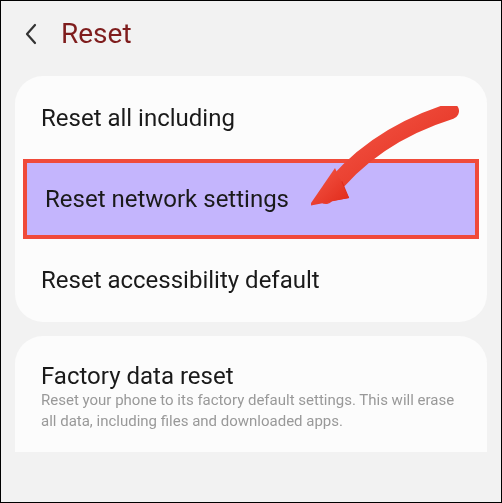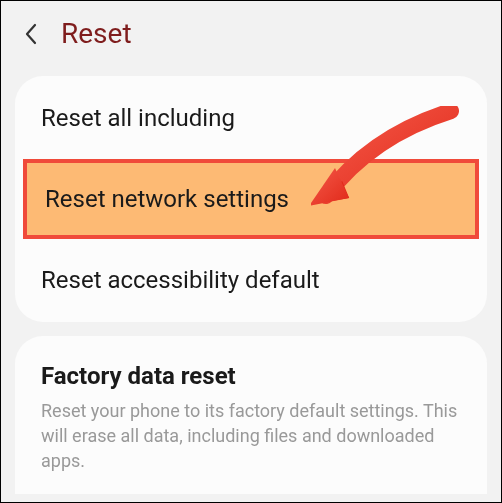--- a/index.html
+++ b/index.html
@@ -53,38 +53,38 @@
     }
     .divider {
       height: 1px;
       background: #eaeaea;
       margin: 0 20px;
     }
     .highlighted {
       border: 4px solid #f04a3a;
       margin: -2px 8px;
       padding: 22px 18px;
-      background: #fdba74;
+      background: #c4b5fd;
       position: relative;
       z-index: 2;
     }
     .card2 {
       background: #fcfcfc;
       border-radius: 28px 28px 0 0;
       margin: 0 14px;
       padding: 26px 26px 20px 26px;
     }
     .card2-title {
       font-size: 24px;
       color: #1a1a1a;
-      font-weight: 700;
-      margin-bottom: 8px;
+      font-weight: 400;
+      margin-bottom: 0;
     }
     .card2-desc {
-      font-size: 18px;
+      font-size: 15px;
       color: #999;
       line-height: 1.4;
     }
     .arrow-annotation {
       position: absolute;
       top: 105px;
       left: 310px;
       z-index: 10;
       pointer-events: none;
     }

